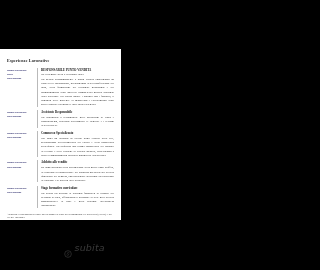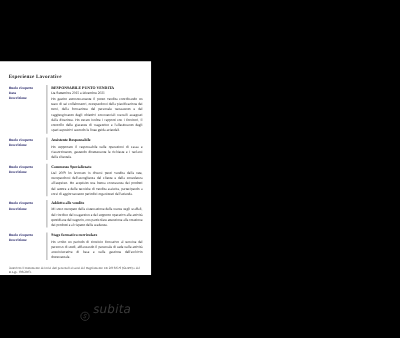--- a/index.html
+++ b/index.html
@@ -12,21 +12,20 @@
     height: 270px;
     overflow: hidden;
     font-family: "Liberation Serif", serif;
   }
 
   #viewer {
     position: relative;
     width: 121px;
     height: 194px;
     background: #000000;
-    padding-left: 32px;
   }
 
   
   .band {
     position: absolute;
     left: 0;
     width: 121px;
     background: #000000;
   }
   .band-top { top: 0; height: 49px; }

